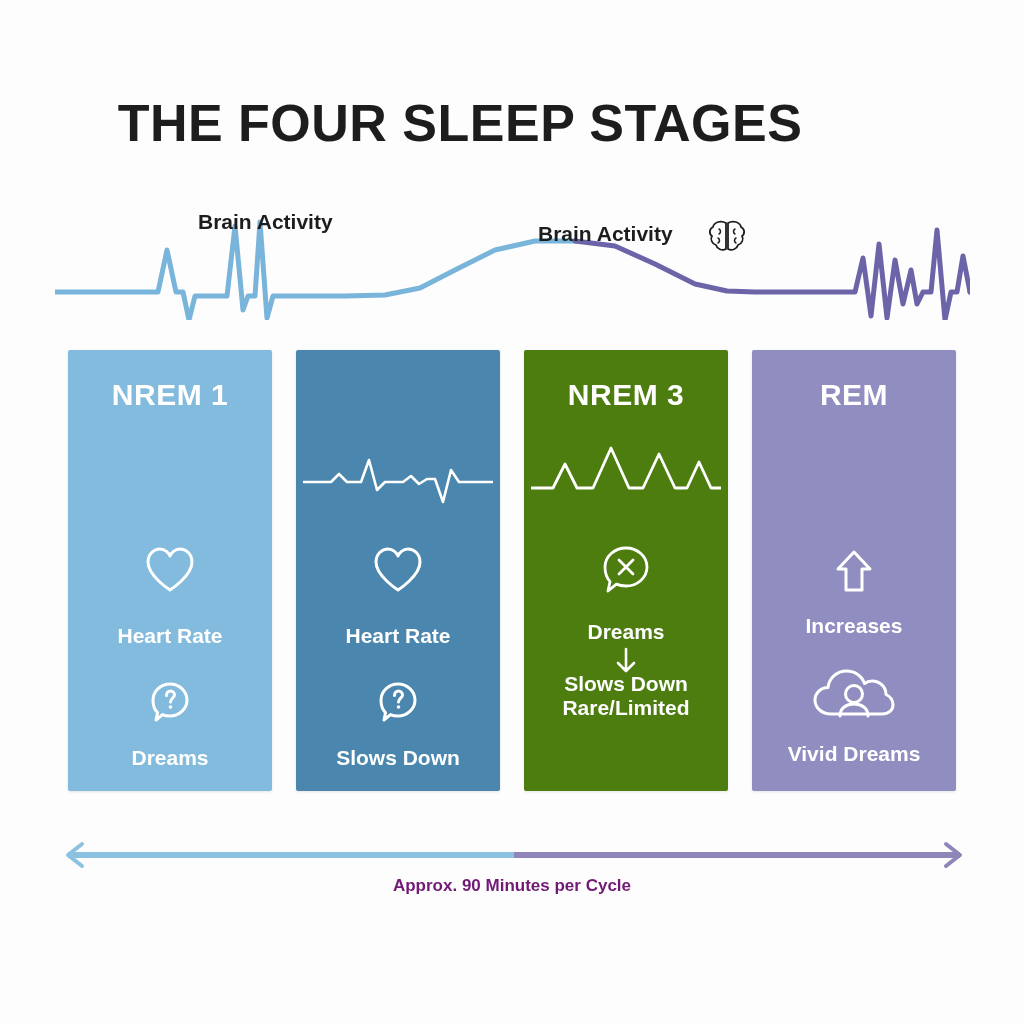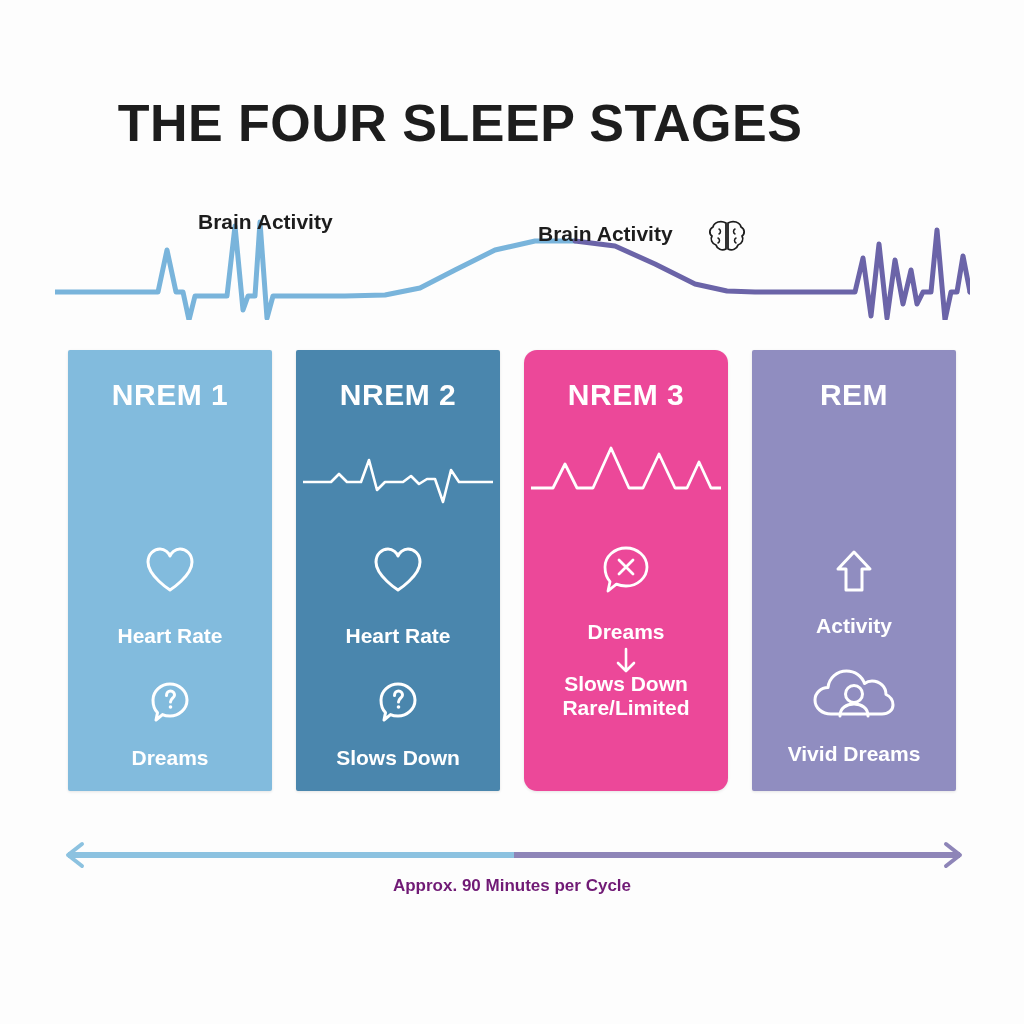--- a/index.html
+++ b/index.html
@@ -191,21 +191,20 @@
             <path d="M18.5 15.5 C18.5 12.5, 20.5 11, 22.5 11 C25 11, 26.5 12.8, 26.5 15
                      C26.5 18, 22.5 18.5, 22.5 22" stroke="#ffffff" stroke-width="3" fill="none" stroke-linecap="round"></path>
             <circle cx="22.5" cy="27" r="1.8" fill="#ffffff"></circle>
           </svg>
         </div>
         <div class="stage-text">Dreams</div>
       </div>
     </div>
 
     <div class="stage-col" style="background:#4a86ad;">
-      <div class="stage-title">NREM 2</div>
       <div class="stage-wave">
         <svg width="190" height="60" viewBox="0 0 190 60" fill="none" xmlns="http://www.w3.org/2000/svg">
           <path d="M0,32 L28,32 L36,24 L44,32 L58,32 L66,10 L74,40 L82,32 L100,32
                    L108,26 L116,34 L124,29 L132,29 L140,52 L148,20 L156,32 L190,32" stroke="#ffffff" stroke-width="2.6" fill="none" stroke-linejoin="round" stroke-linecap="round"></path>
         </svg>
       </div>
       <div class="stage-body" style="padding-top:22px;">
         <div class="stage-icon" style="margin-bottom:26px;">
           <svg width="56" height="56" viewBox="0 0 56 56" fill="none" xmlns="http://www.w3.org/2000/svg">
             <path d="M28 48 C28 48, 6 34, 6 20 C6 12, 12 7, 18 7 C23 7, 27 11, 28 14
@@ -219,21 +218,21 @@
                      L8 40 L9.5 32.6 C6.3 29.6, 5 25, 5 20 C5 11, 13 4, 22 4 Z" stroke="#ffffff" stroke-width="3" fill="none" stroke-linejoin="round"></path>
             <path d="M18.5 15.5 C18.5 12.5, 20.5 11, 22.5 11 C25 11, 26.5 12.8, 26.5 15
                      C26.5 18, 22.5 18.5, 22.5 22" stroke="#ffffff" stroke-width="3" fill="none" stroke-linecap="round"></path>
             <circle cx="22.5" cy="27" r="1.8" fill="#ffffff"></circle>
           </svg>
         </div>
         <div class="stage-text">Slows Down</div>
       </div>
     </div>
 
-    <div class="stage-col" style="background:#ec4899;border-radius:13px;">
+    <div class="stage-col" style="background:#4d7c0f;">
       <div class="stage-title">NREM 3</div>
       <div class="stage-wave" style="top:92px;">
         <svg width="190" height="60" viewBox="0 0 190 60" fill="none" xmlns="http://www.w3.org/2000/svg">
           <path d="M0,46 L22,46 L34,22 L46,46 L62,46 L80,6 L98,46 L112,46
                    L128,12 L144,46 L156,46 L168,20 L180,46 L190,46" stroke="#ffffff" stroke-width="2.8" fill="none" stroke-linejoin="round" stroke-linecap="round"></path>
         </svg>
       </div>
       <div class="stage-body" style="padding-top:22px;">
         <div class="stage-icon" style="margin-bottom:22px;">
           <svg width="56" height="56" viewBox="0 0 56 56" fill="none" xmlns="http://www.w3.org/2000/svg">
@@ -255,21 +254,21 @@
     </div>
 
     <div class="stage-col" style="background:#908dc0;">
       <div class="stage-title">REM</div>
       <div class="stage-body" style="padding-top:28px;">
         <div class="stage-icon" style="width:44px; height:46px; margin-bottom:20px;">
           <svg width="44" height="46" viewBox="0 0 44 46" fill="none" xmlns="http://www.w3.org/2000/svg">
             <path d="M22 4 L38 21 L30 21 L30 42 L14 42 L14 21 L6 21 Z" stroke="#ffffff" stroke-width="3" fill="none" stroke-linejoin="round"></path>
           </svg>
         </div>
-        <div class="stage-text">Activity</div>
+        <div class="stage-text">Increases</div>
         <div class="stage-icon" style="width:86px; height:58px; margin-top:28px; margin-bottom:18px;">
           <svg width="86" height="58" viewBox="0 0 86 58" fill="none" xmlns="http://www.w3.org/2000/svg">
             <path d="M20 48 C11 48, 4 42, 4 34 C4 27, 10 21.5, 17 21.5
                      C18 12, 26 5, 35.5 5 C44 5, 51 10, 53.5 17.5
                      C55.5 16, 58 15, 61 15 C69 15, 75 21, 75 28.5
                      C79.5 30.5, 82 34.5, 82 39 C82 44, 77.5 48, 71 48 Z" stroke="#ffffff" stroke-width="3" fill="none" stroke-linejoin="round"></path>
             <circle cx="43" cy="28" r="8.5" stroke="#ffffff" stroke-width="3" fill="none"></circle>
             <path d="M29 50 C29 42, 35.5 38, 43 38 C50.5 38, 57 42, 57 50" stroke="#ffffff" stroke-width="3" fill="none" stroke-linecap="round"></path>
           </svg>
         </div>

